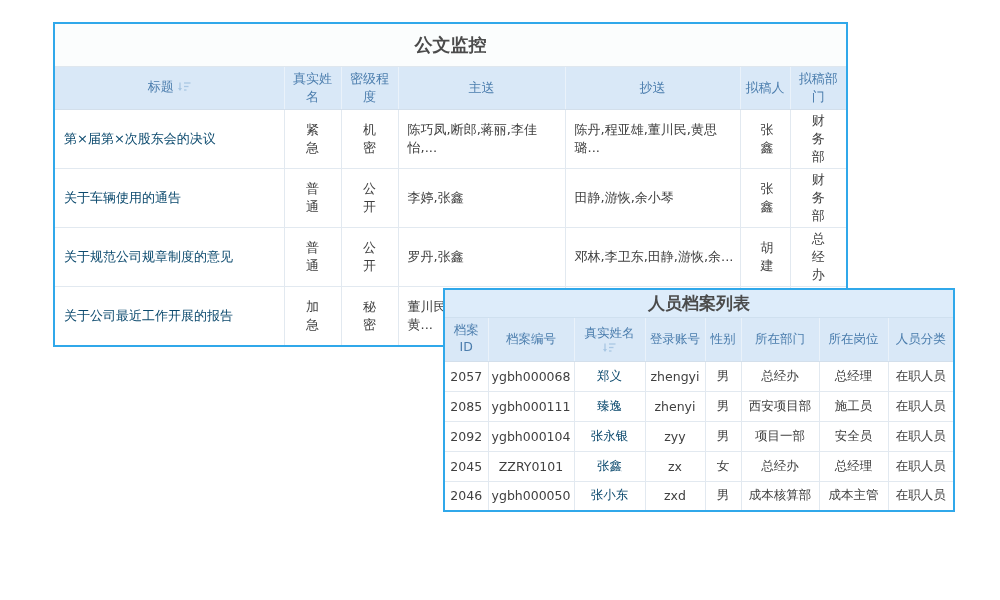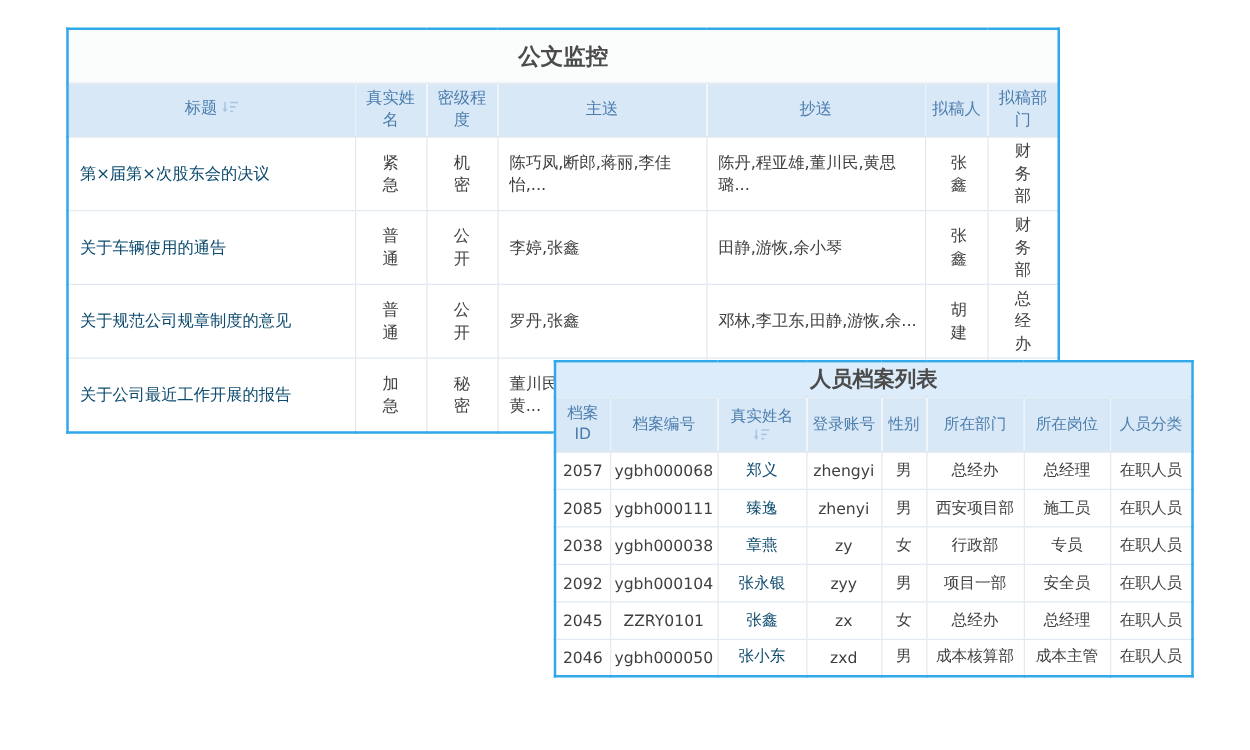--- a/index.html
+++ b/index.html
@@ -171,30 +171,20 @@
         <td>2085</td>
         <td>ygbh000111</td>
         <td><a class="cell-link">臻逸</a></td>
         <td>zhenyi</td>
         <td>男</td>
         <td>西安项目部</td>
         <td>施工员</td>
         <td>在职人员</td>
       </tr>
       <tr>
-        <td>2038</td>
-        <td>ygbh000038</td>
-        <td><a class="cell-link">章燕</a></td>
-        <td>zy</td>
-        <td>女</td>
-        <td>行政部</td>
-        <td>专员</td>
-        <td>在职人员</td>
-      </tr>
-      <tr>
         <td>2092</td>
         <td>ygbh000104</td>
         <td><a class="cell-link">张永银</a></td>
         <td>zyy</td>
         <td>男</td>
         <td>项目一部</td>
         <td>安全员</td>
         <td>在职人员</td>
       </tr>
       <tr>

